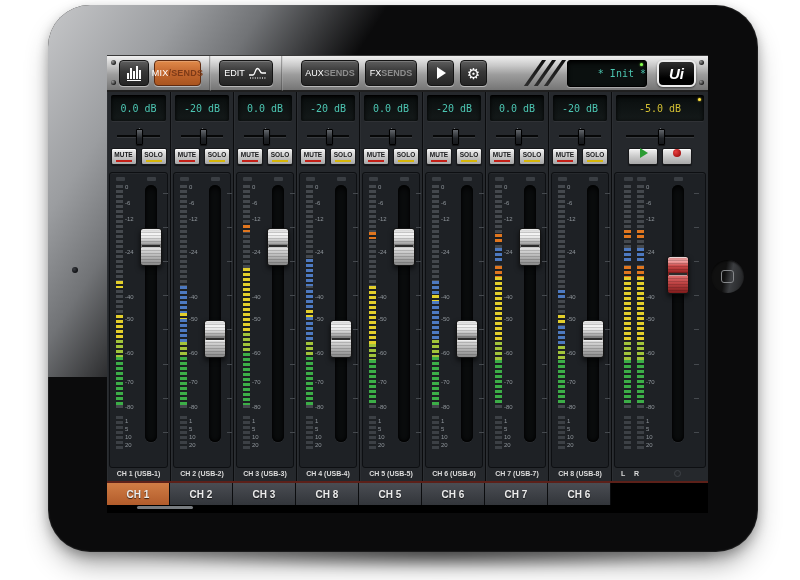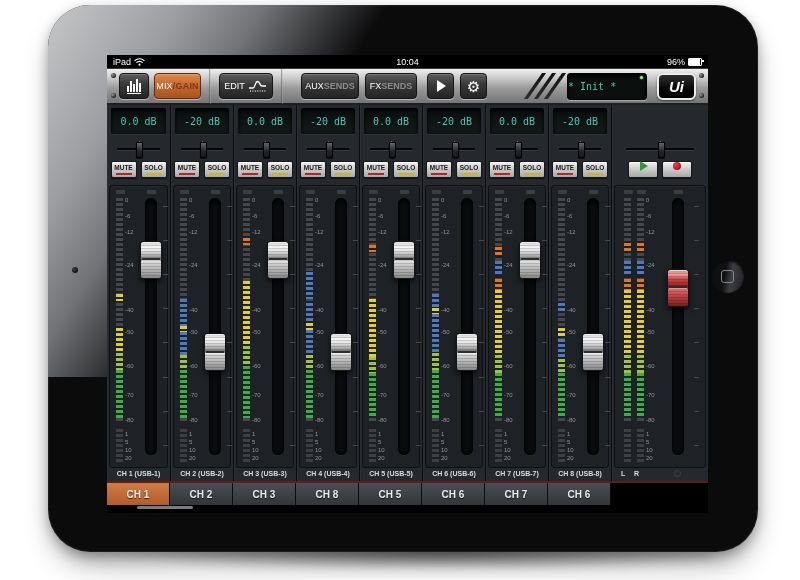--- a/index.html
+++ b/index.html
@@ -61,21 +61,21 @@
   .bold-w{font-weight:normal;color:#fff}.dim-g{font-weight:bold;color:#8d8d8d}
   .btn-play{width:27px;margin-left:10px;}
   .tri{width:0;height:0;border-left:9px solid #fff;border-top:6px solid transparent;border-bottom:6px solid transparent;margin-left:2px;}
   .btn-gear{width:27px;margin-left:6px;font-size:15px;line-height:1;}
   .sp{flex:1}
   .stripes{display:flex;gap:6px;margin-right:10px;}
   .stripes i{display:block;width:4px;height:26px;background:linear-gradient(#101010,#2e2e2e);transform:skewX(-35deg);}
   .lcd{width:78px;height:25px;border-radius:3px;position:relative;background:#0b100f;border:1px solid #000;
     box-shadow:inset 0 2px 4px #000,0 1px 0 rgba(255,255,255,.35);
     color:#4cc5b0;font-family:"DejaVu Sans Mono",monospace;font-size:10px;
-    display:flex;align-items:center;justify-content:flex-start;}
+    display:flex;align-items:center;justify-content:flex-end;}
   .lcddot{position:absolute;top:2px;right:3px;width:3px;height:3px;border-radius:50%;background:#86ff4d;box-shadow:0 0 2px #86ff4d;}
   .uibtn{width:39px;height:27px;margin-left:10px;border-radius:6px;background:linear-gradient(#2e2e2e,#000 70%);
     border:2px solid #ececec;box-shadow:0 1px 2px rgba(0,0,0,.5);color:#fff;
     font-size:15px;font-weight:bold;font-style:italic;display:flex;align-items:center;justify-content:center;cursor:pointer;}
 
   
   .mixer{flex:1;display:flex;background:#f0abfc;}
   .strip{position:relative;flex:0 0 63px;width:63px;box-sizing:border-box;background:#25282c;
     border-left:1px solid #0a0b0d;box-shadow:inset 1px 0 0 rgba(255,255,255,.03);}
   .strip:first-child{border-left:none;}
@@ -153,55 +153,40 @@
 <body>
 
 <div class="stage">
   <div class="ipad-shadow"></div>
   <div class="ipad">
     <div class="reflect"></div>
     <div class="camera"></div>
 
     <div class="screen">
 
-      <div class="statusbar">
-        <span class="st-left">
-          <span>iPad</span>
-          <svg width="11" height="8" viewBox="0 0 11 8">
-            <path d="M0.6 2.8 A7 7 0 0 1 10.4 2.8" fill="none" stroke="#fff" stroke-width="1.1"></path>
-            <path d="M2.3 4.7 A4.5 4.5 0 0 1 8.7 4.7" fill="none" stroke="#fff" stroke-width="1.1"></path>
-            <circle cx="5.5" cy="6.7" r="1.1" fill="#fff"></circle>
-          </svg>
-        </span>
-        <span class="st-time">10:04</span>
-        <span class="st-right">
-          <span>96%</span>
-          <span class="batt"></span>
-        </span>
-      </div>
 
       <div class="toolbar">
         <i class="rivet rv1"></i>
         <i class="rivet rv2"></i>
         <i class="rivet rv3"></i>
         <i class="rivet rv4"></i>
 
         <button class="tbtn btn-meter">
           <span class="mbars">
             <i style="height:6px"></i>
               <i style="height:11px"></i>
               <i style="height:8px"></i>
               <i style="height:13px"></i>
               <i style="height:9px"></i>
           </span>
         </button>
 
         <button class="tbtn orange btn-mixgain">
           <span class="bold-w">MIX</span>
-            <span class="g2">/GAIN</span>
+            <span class="g2">/SENDS</span>
         </button>
 
         <div class="groove"></div>
 
         <button class="tbtn btn-edit">
           <span class="bold-w">EDIT</span>
           <svg width="20" height="14" viewBox="0 0 20 14">
             <path d="M1 9 L5 9 C7.2 9 7 2.5 9.5 2.5 C12 2.5 11.8 7 14 7 L18 7" fill="none" stroke="#fff" stroke-width="1.3"></path>
             <path d="M2 12 H18" stroke="#cfcfcf" stroke-width="1.4" stroke-dasharray="1 1.4"></path>
           </svg>
@@ -741,20 +726,24 @@
                 <div class="tick" style="top: 42.9%;"></div>
                 <div class="tick" style="top: 56.2%;"></div>
                 <div class="tick" style="top: 69.5%;"></div>
                 <div class="tick" style="top: 82.8%;"></div>
                 <div class="tick" style="top: 96.1%;"></div>
               </div>
             </div>
             <div class="chlabel">CH 8 (USB-8)</div>
           </div>
           <div class="strip master">
+            <div class="dbdisp">
+              <span>-5.0 dB</span>
+              <i class="ydot"></i>
+            </div>
             <div class="pan">
               <div class="pan-track"></div>
               <div class="pan-notch"></div>
               <div class="pan-thumb"></div>
             </div>
             <div class="btnrow">
               <button class="sbtn mbtn">
                 <span class="tri-g"></span>
               </button>
               <button class="sbtn mbtn">

